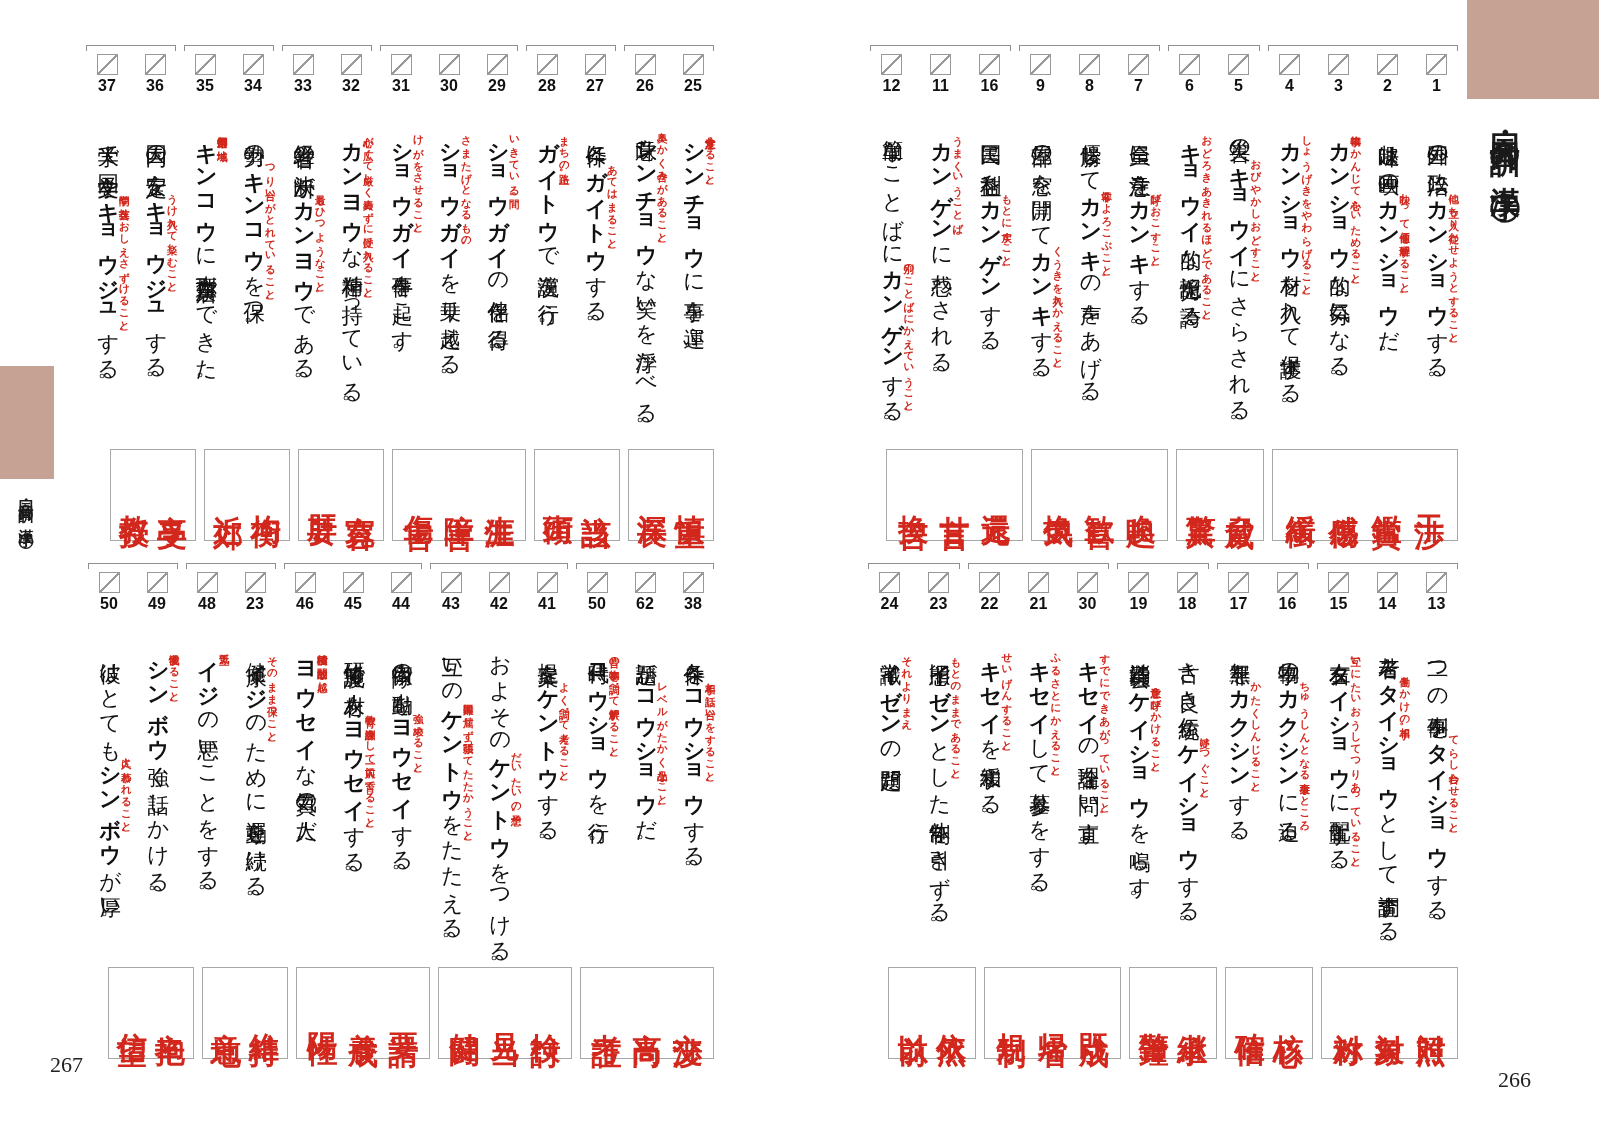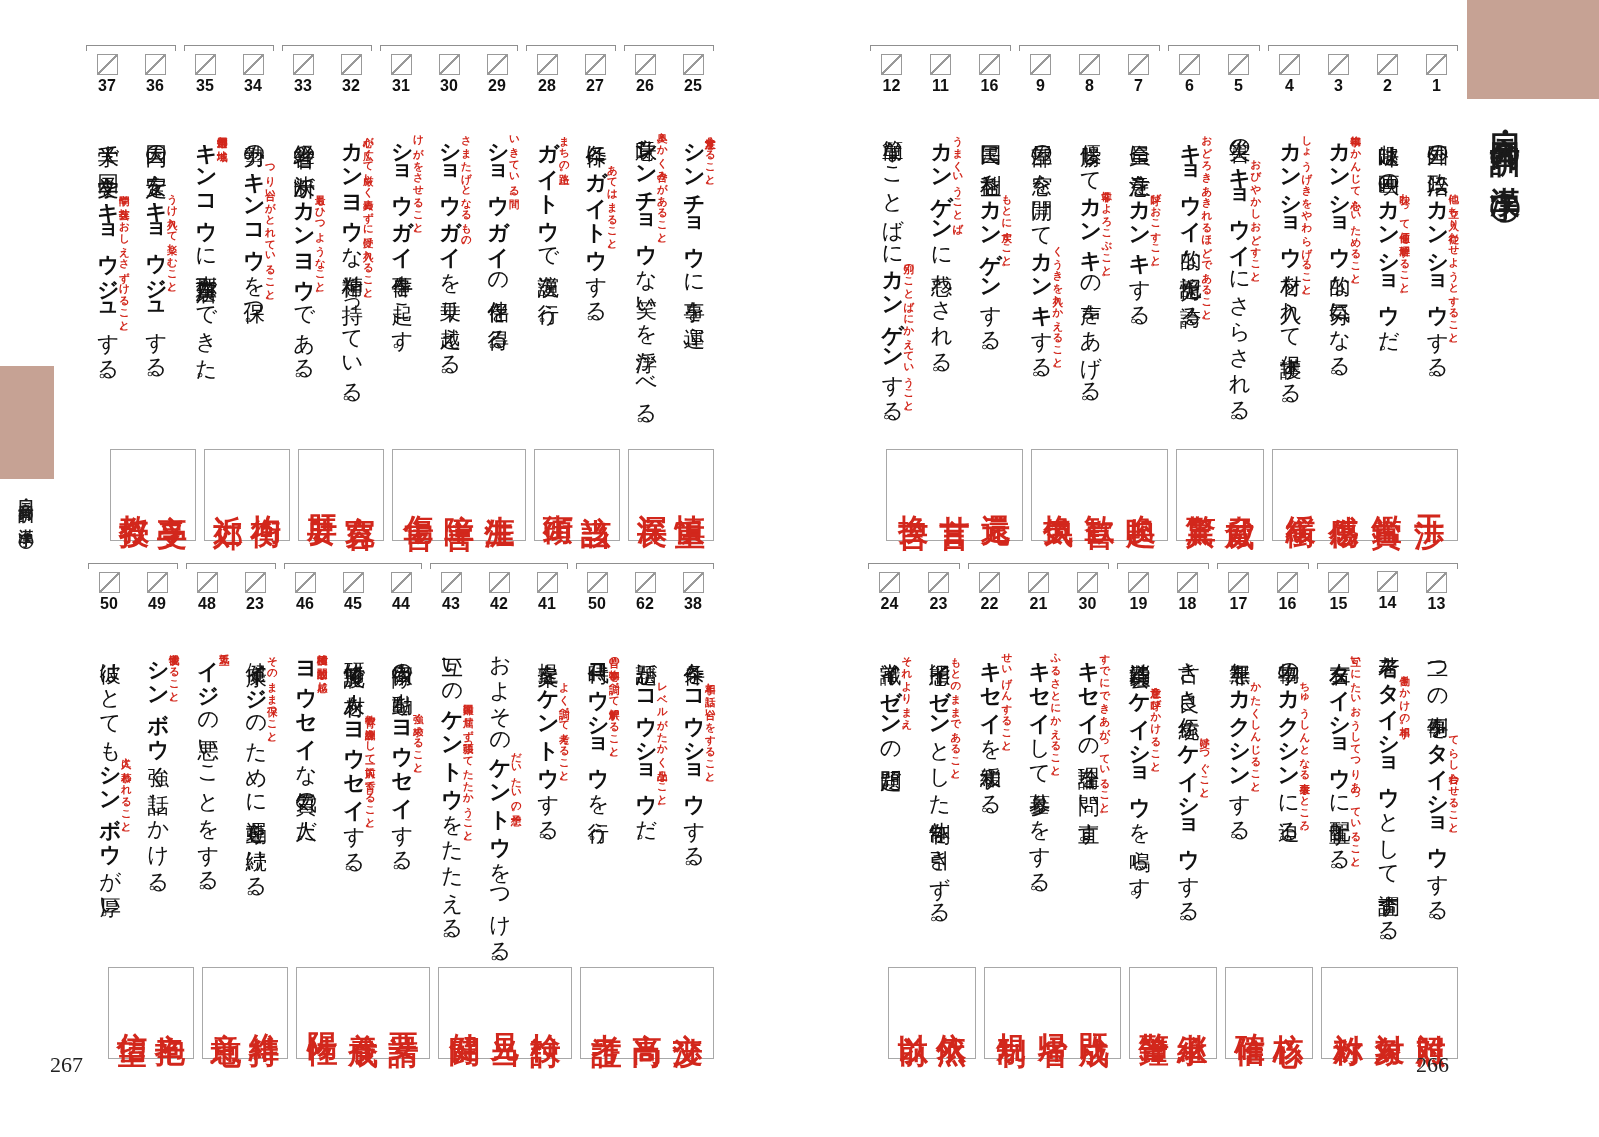--- a/index.html
+++ b/index.html
@@ -25,21 +25,21 @@
   .page-right{left:862px;width:600px;}
   .block + .block{margin-top:22px;}
 
   
   .qrow{display:flex;flex-direction:row-reverse;justify-content:flex-start;height:390px;}
   .qgroup{position:relative;display:flex;flex-direction:row-reverse;padding-top:9px;margin:0 1px;}
   .qgroup::before{content:'';position:absolute;top:0;left:3px;right:3px;height:5px;
                   border:1px solid var(--brk);border-bottom:none;}
   .q{flex:0 0 auto;display:flex;flex-direction:column;align-items:center;gap:27px;}
   .page-left .q{width:48px;}
-  .page-right .q{width:49px;justify-content:center;}
+  .page-right .q{width:49px;}
   .qhead{display:flex;flex-direction:column;align-items:center;height:50px;}
   .chk{width:21px;height:21px;border:1.5px solid var(--chk);box-sizing:border-box;cursor:pointer;
        background:linear-gradient(135deg,transparent 46%,var(--chk) 46%,var(--chk) 53%,transparent 53%);}
   .qnum{font-family:"Liberation Sans",sans-serif;font-weight:700;font-size:16px;color:#111;margin-top:2px;}
   .qbody{writing-mode:vertical-rl;text-orientation:mixed;height:330px;font-size:21.5px;line-height:1;
          letter-spacing:1.5px;color:#111;white-space:nowrap;word-break:keep-all;}
   .kw{position:relative;display:inline-block;font-weight:700;
       font-family:"Liberation Sans",sans-serif;}
   .note{position:absolute;top:0;left:calc(100% + 1px);writing-mode:vertical-rl;
         font-family:"Liberation Sans",sans-serif;font-weight:600;
@@ -48,21 +48,21 @@
   
   .arow{display:flex;flex-direction:row-reverse;justify-content:flex-start;margin-top:14px;height:92px;}
   .agroup{flex:0 0 auto;border:1px solid var(--abox);margin:0 4px;height:92px;box-sizing:border-box;
           display:flex;flex-direction:row-reverse;align-items:center;justify-content:space-evenly;}
   .ans{writing-mode:vertical-rl;font-size:30px;line-height:1;letter-spacing:4px;
        color:var(--red);font-weight:600;}
 
   
   .pagenum{position:absolute;top:1052px;font-size:22px;color:#222;}
   .pn-left{left:50px;}
-  .pn-right{left:1416px;}
+  .pn-right{left:1498px;margin-top:15px;}
 </style>
 </head>
 <body>
 
 <div class="sheet">
   <div class="corner-block"></div>
   <h1 class="title">同音・同訓の漢字①</h1>
   <div class="tab-block"></div>
   <div class="tab-text">同音・同訓の漢字①</div>
 

